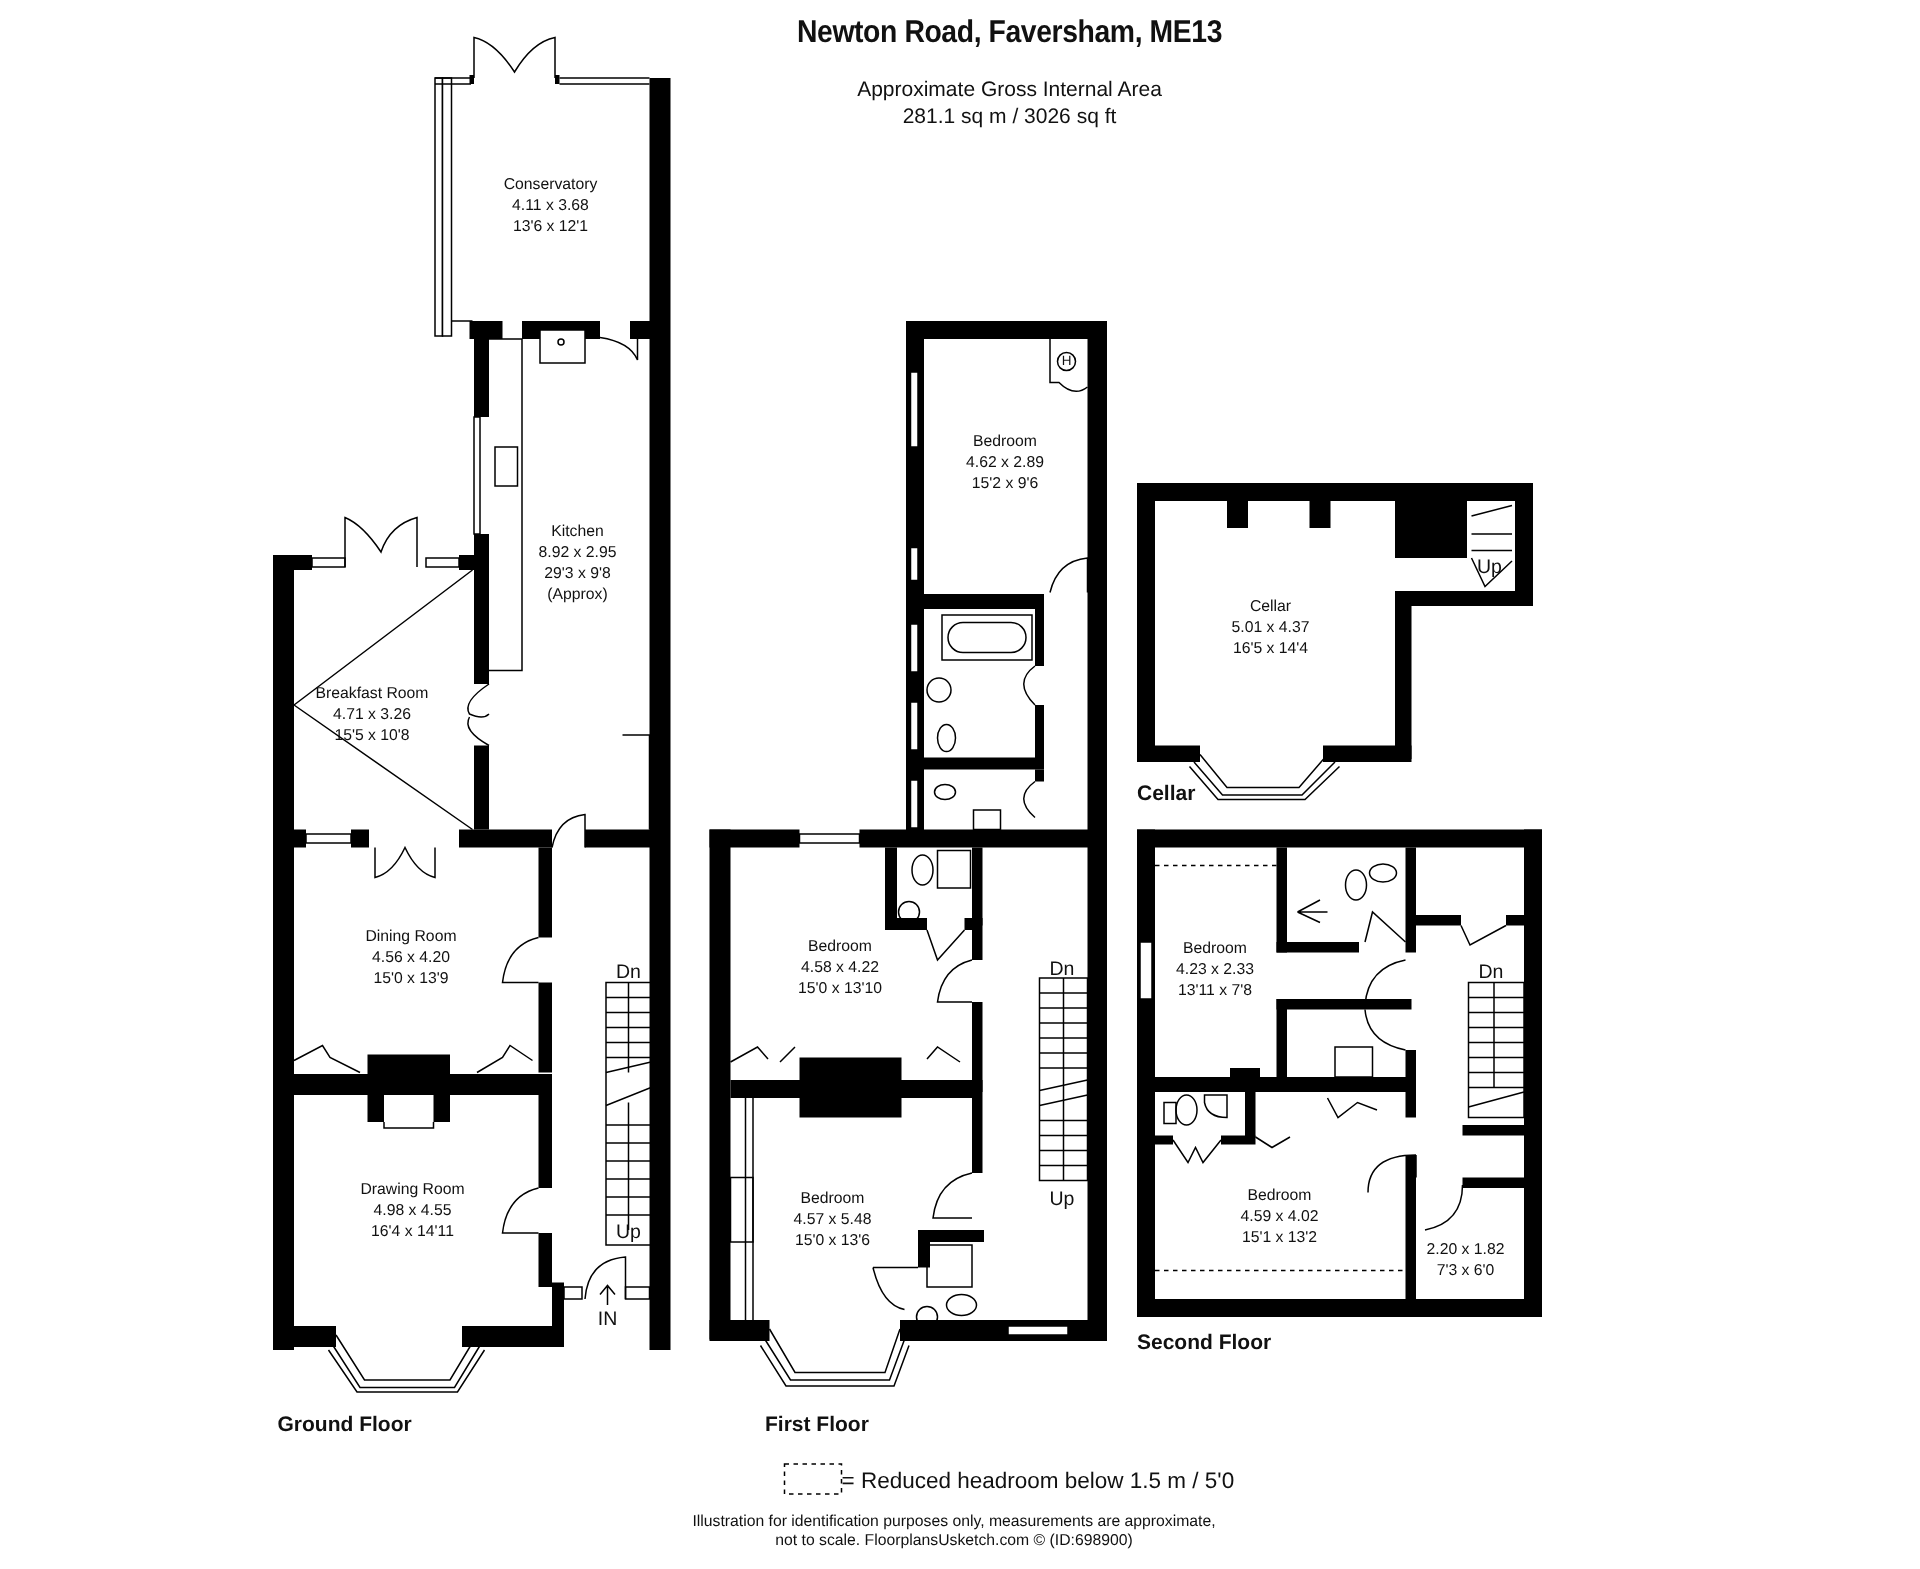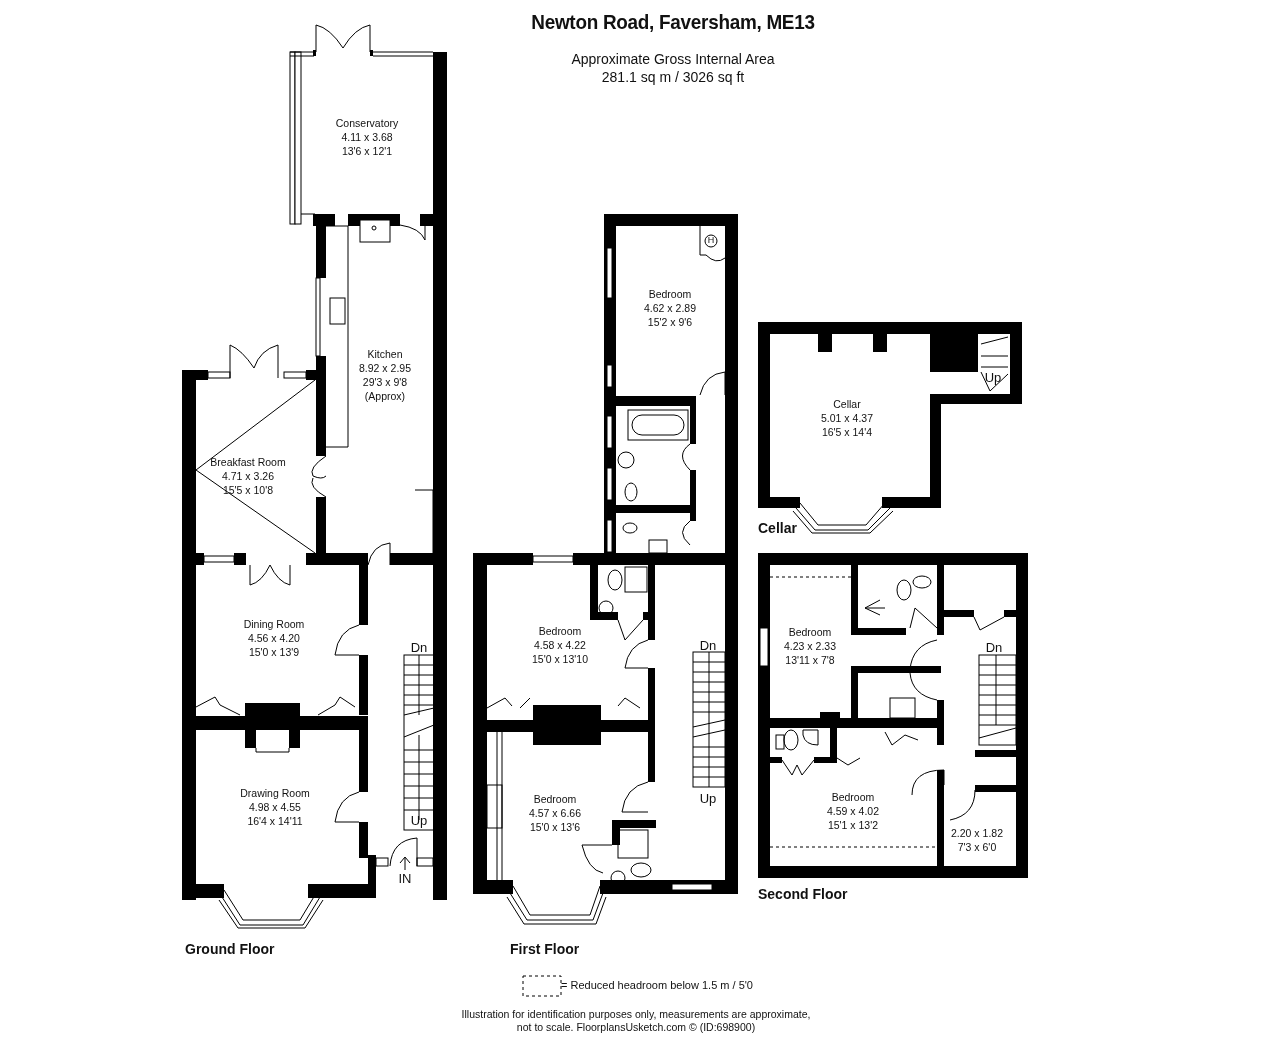--- a/index.html
+++ b/index.html
@@ -4,21 +4,21 @@
 <style>
   html, body { margin:0; padding:0; background:#ffffff; }
   body { width:1280px; height:1046px; position:relative; overflow:hidden; font-family:"Liberation Sans", sans-serif; color:#111; }
   #plan { position:absolute; left:0; top:0; width:1280px; height:1046px; }
   .t { position:absolute; white-space:nowrap; text-align:center; transform:translateX(-50%); }
   .title { font-family:"Liberation Sans", sans-serif; font-weight:bold; font-size:21px; letter-spacing:-0.3px; transform:translateX(-50%) scaleX(0.9); }
   .sub { font-size:14px; line-height:17px; }
   .room { font-size:10.5px; line-height:14px; }
   .floor { font-weight:bold; font-size:14px; transform:none; text-align:left; }
   .small { font-size:13px; }
-  .legend { font-size:11px; font-weight:normal; transform:none; text-align:left; }
+  .legend { font-size:15px; font-weight:normal; transform:none; text-align:left; }
   .foot { font-size:10.5px; line-height:13px; }
   .w { fill:#000; }
   .ln { stroke:#000; stroke-width:1; fill:none; }
   .win { fill:#fff; stroke:#000; stroke-width:1; }
   .dash { stroke:#000; stroke-width:1; stroke-dasharray:3 3; fill:none; }
 </style>
 </head>
 <body>
 
 <svg id="plan" viewBox="0 0 1280 1046" xmlns="http://www.w3.org/2000/svg">
@@ -328,21 +328,21 @@
   <div>4.62 x 2.89</div>
   <div>15'2 x 9'6</div>
 </div>
 <div class="t room" style="left:560px; top:624px;">
   <div>Bedroom</div>
   <div>4.58 x 4.22</div>
   <div>15'0 x 13'10</div>
 </div>
 <div class="t room" style="left:555px; top:792px;">
   <div>Bedroom</div>
-  <div>4.57 x 6.66</div>
+  <div>4.57 x 5.48</div>
   <div>15'0 x 13'6</div>
 </div>
 <div class="t small" style="left:711px; top:235px; font-size:9px;">H</div>
 <div class="t small" style="left:708px; top:638px;">Dn</div>
 <div class="t small" style="left:708px; top:791px;">Up</div>
 <div class="t floor" style="left:510px; top:941px;">First Floor</div>
 
 <div class="t room" style="left:847px; top:397px;">
   <div>Cellar</div>
   <div>5.01 x 4.37</div>

